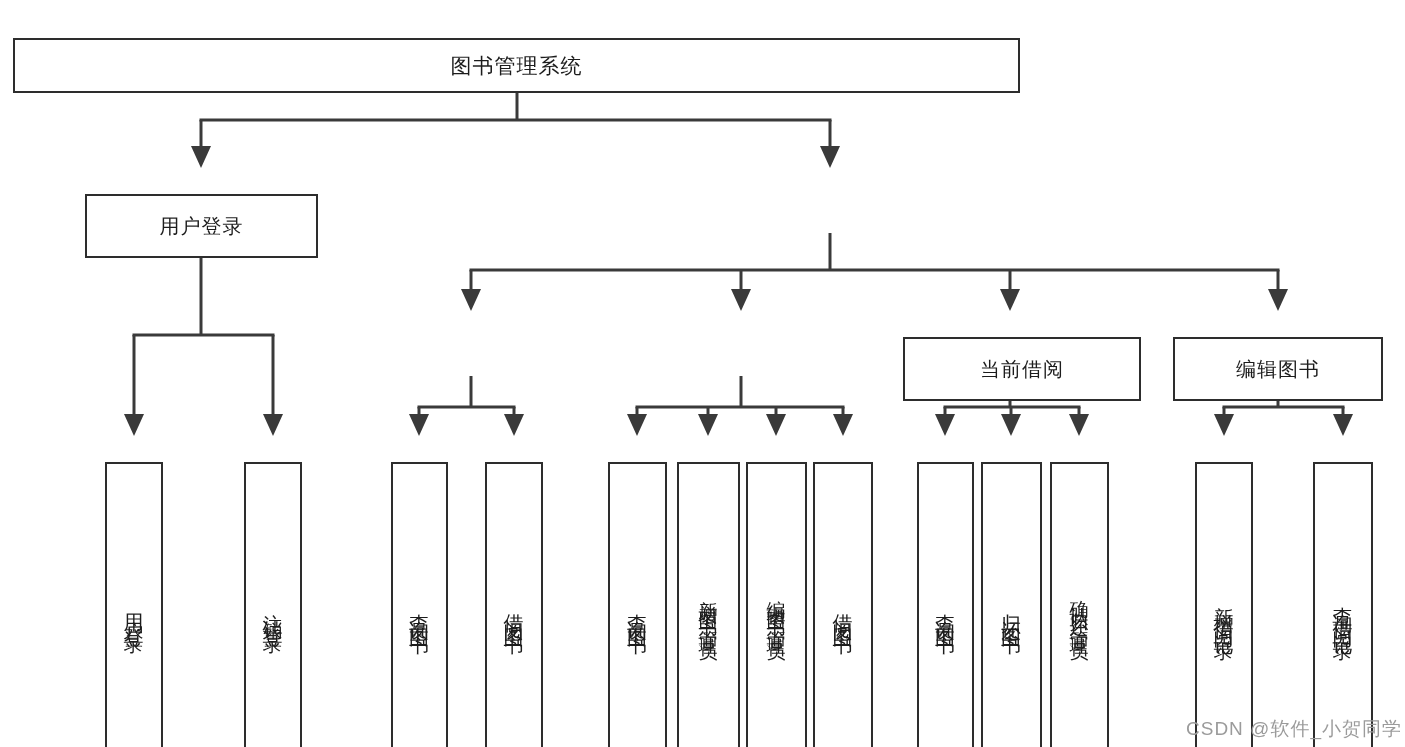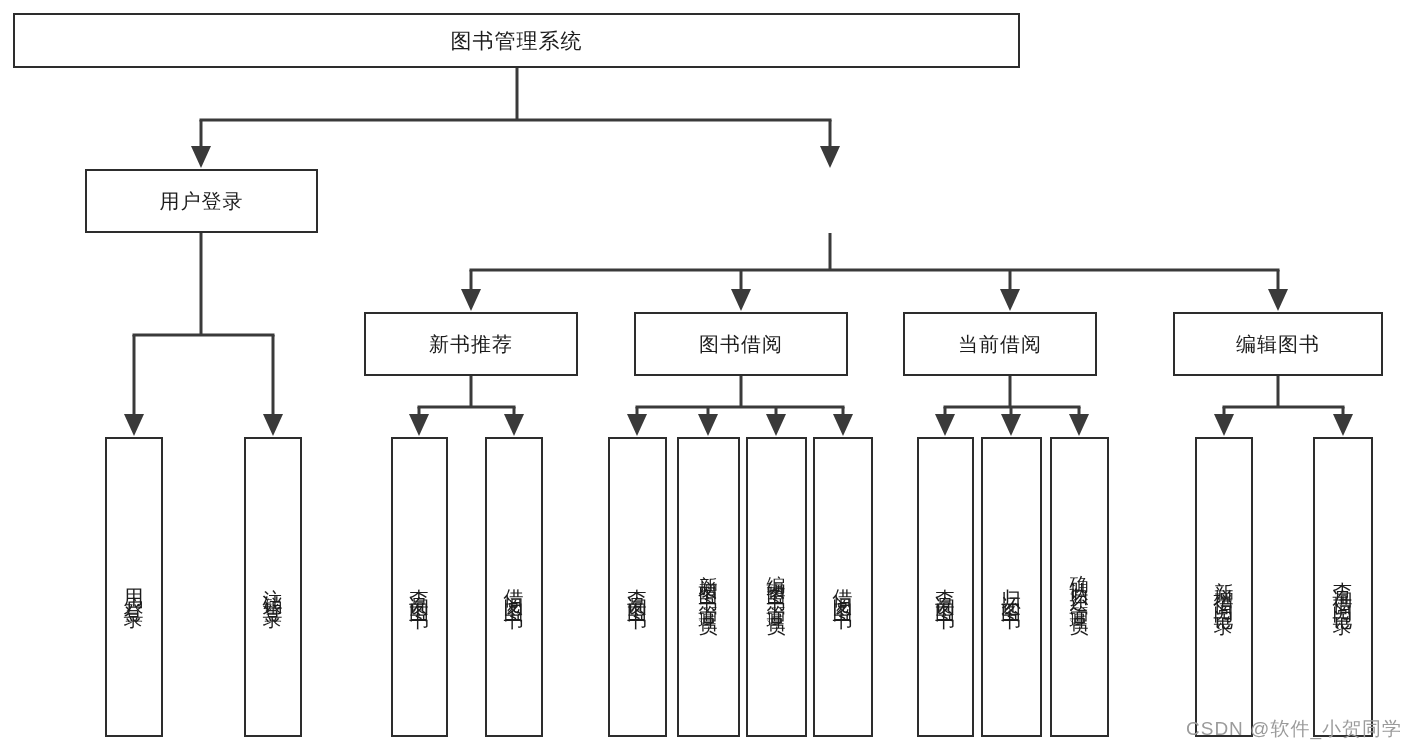--- a/index.html
+++ b/index.html
@@ -15,20 +15,21 @@
     position:absolute;
     box-sizing:border-box;
     background:#ffffff;
     border:2px solid #2d2d2d;
     display:flex;
     align-items:center;
     justify-content:center;
     color:#1c1c1c;
     font-size:20px;
     line-height:1;
+    margin-top:25px;
   }
   .node.lv0{font-size:21px;letter-spacing:1px;}
   .node.h{letter-spacing:1px;}
   .node.v .lbl{
     writing-mode:vertical-rl;
     text-orientation:mixed;
     letter-spacing:7px;
     white-space:nowrap;
   }
   .node.v.long .lbl{letter-spacing:6px;font-size:19px;}
@@ -103,27 +104,21 @@
     </svg>
 
   <div class="node h lv0" style="left:13px;top:13px;width:1007px;height:55px">
     <span class="lbl">图书管理系统</span>
   </div>
 
   <div class="node h" style="left:85px;top:169px;width:233px;height:64px">
     <span class="lbl">用户登录</span>
   </div>
 
-  <div class="node h" style="left:364px;top:312px;width:214px;height:64px">
-    <span class="lbl">新书推荐</span>
-  </div>
-  <div class="node h" style="left:634px;top:312px;width:214px;height:64px">
-    <span class="lbl">图书借阅</span>
-  </div>
-  <div class="node h" style="left:903px;top:312px;width:194px;height:64px">
+  <div class="node h" style="left:903px;top:312px;width:238px;height:64px">
     <span class="lbl">当前借阅</span>
   </div>
   <div class="node h" style="left:1173px;top:312px;width:210px;height:64px">
     <span class="lbl">编辑图书</span>
   </div>
 
   <div class="node v" style="left:105px;top:437px;width:58px;height:300px">
     <span class="lbl">用户登录</span>
   </div>
   <div class="node v" style="left:244px;top:437px;width:58px;height:300px">

